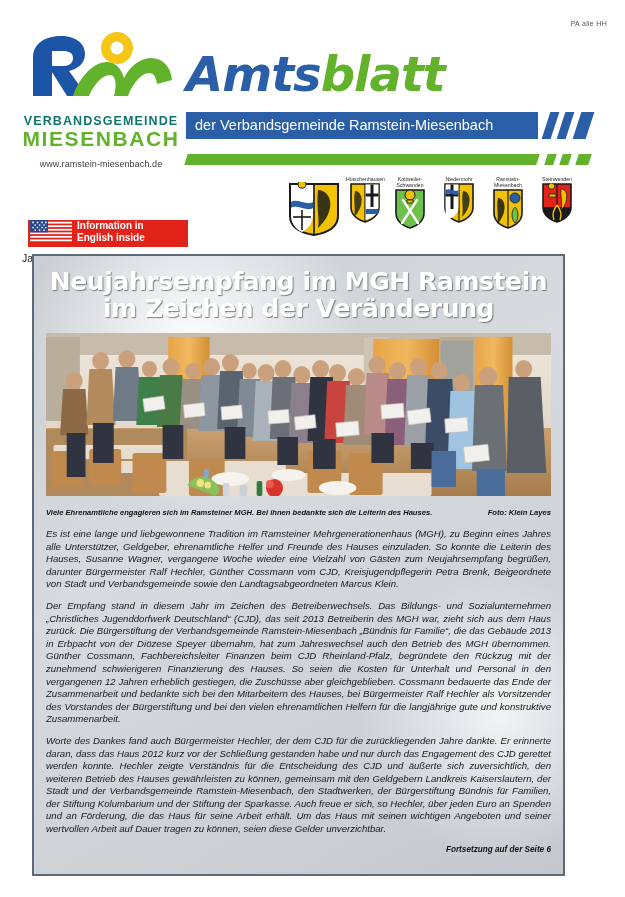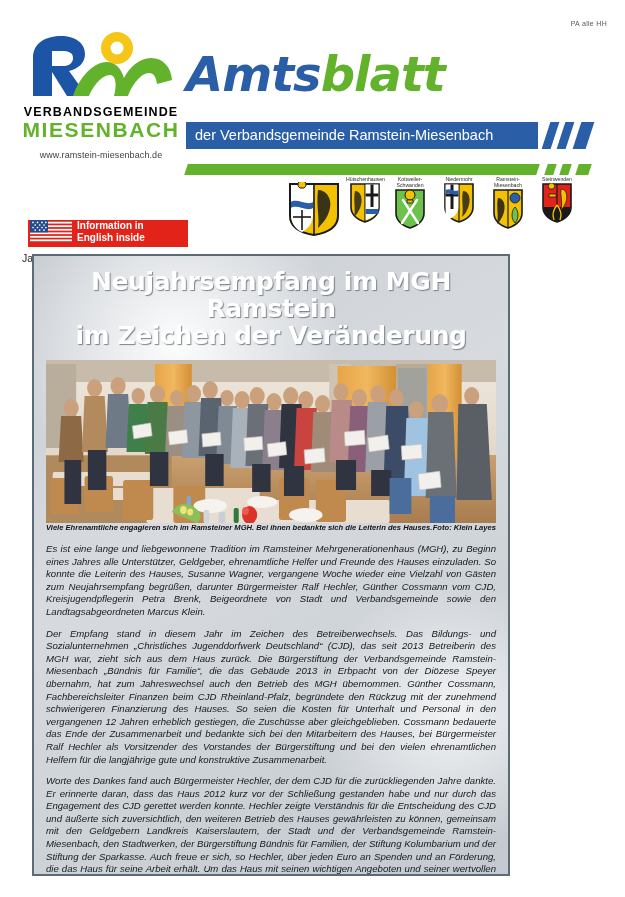--- a/index.html
+++ b/index.html
@@ -19,22 +19,22 @@
   }
 
   
   .masthead { position: absolute; top: 24px; left: 0; width: 625px; height: 212px; }
 
   
   .logo-block { position: absolute; left: 18px; top: 4px; width: 166px; text-align: center; }
   .logo-mark { position: relative; width: 160px; height: 76px; margin: 0 auto; }
   .logo-mark svg { display:block; }
   .logo-vg {
-    font-size: 12.5px; font-weight: bold; color: #000000;
-    letter-spacing: 1.1px; margin-top: 1px;
+    font-size: 12.5px; font-weight: bold; color: #0f766e;
+    letter-spacing: 1.1px; margin-top: 10px;
   }
   .logo-town1 {
     font-size: 25px; font-weight: bold; color: #62b22c;
     letter-spacing: 2.0px; line-height: 1.02; margin-top: 1px;
   }
   .logo-town2 {
     font-size: 21px; font-weight: bold; color: #62b22c;
     letter-spacing: 1.6px; line-height: 1.05;
   }
   .logo-url {
@@ -64,21 +64,21 @@
   .wordmark { position: absolute; left: 186px; top: 14px; width: 432px; }
   .wordmark-title {
     font-family: "DejaVu Sans", sans-serif;
     font-style: italic; font-weight: bold;
     font-size: 48px; line-height: 72px;
     letter-spacing: -1px; white-space: nowrap;
   }
   .wm-amts { color: #2a5fa8; }
   .wm-blatt { color: #62b22c; }
 
-  .bar-row { position: relative; height: 39px; margin-top: 12px; }
+  .bar-row { position: relative; height: 39px; margin-top: 2px; }
   .bar-blue {
     position: absolute; left: 0; top: 0; width: 352px; height: 27px;
     background: #2a5fa8; color:#fff;
     font-size: 14.5px; line-height: 27px; padding-left: 9px;
     white-space: nowrap;
   }
   .bar-green-row { position: relative; height: 13px; margin-top: 3px; }
   .slash { position: absolute; background: #62b22c; transform: skewX(-18deg); }
   .slash-blue { background: #2a5fa8; }
   .slash-s1 { width: 9px; }
@@ -92,42 +92,42 @@
     font-size: 5.2px; color: #2c2c2c; line-height: 6px;
     margin-bottom: 1px; white-space: pre-line;
   }
   .arm svg { display: block; margin: 0 auto; }
   .arm-big { top: 2px; left: 0; }
   .arm-sm { top: 0; }
 
   
   .panel {
     position: absolute; left: 32px; top: 254px;
-    width: 478px; height: 622px;
+    width: 533px; height: 622px;
     border: 2px solid #5d6a78;
     background:
       radial-gradient(circle at 30% 14%, rgba(255,255,255,.95) 0%, rgba(255,255,255,0) 26%),
       radial-gradient(circle at 88% 74%, rgba(255,255,255,.75) 0%, rgba(255,255,255,0) 22%),
       linear-gradient(150deg, #c9ced4 0%, #d7dbdf 40%, #c3c9cf 100%);
     overflow: hidden;
   }
   .headline {
     margin-top: 12px; text-align: center; color: #ffffff;
     font-family: "DejaVu Sans", sans-serif;
     font-weight: bold; font-size: 25px; line-height: 27px;
     letter-spacing: -.4px;
     text-shadow: 1px 1px 1px rgba(90,95,102,.75);
   }
   .headline .l2 { display:block; }
 
   .photo-wrap { margin: 11px 12px 0 12px; height: 163px; position: relative; overflow:hidden; }
   .photo { width: 100%; height: 100%; display:block; }
 
   .caption-row {
-    margin: 0 12px 0 12px; display: flex; justify-content: space-between;
+    margin: 12px 12px 0 12px; display: flex; justify-content: space-between;
     font-size: 7.6px; font-style: italic; color: #111; font-weight: bold;
   }
   .caption-credit { white-space: nowrap; }
 
   .body-text { margin: 11px 12px 0 12px; }
   .body-text p {
     font-size: 9.6px; line-height: 12.6px; color: #15181b;
     text-align: justify; margin-bottom: 9px;
     font-family: "Liberation Sans", sans-serif;
     font-style: italic;

